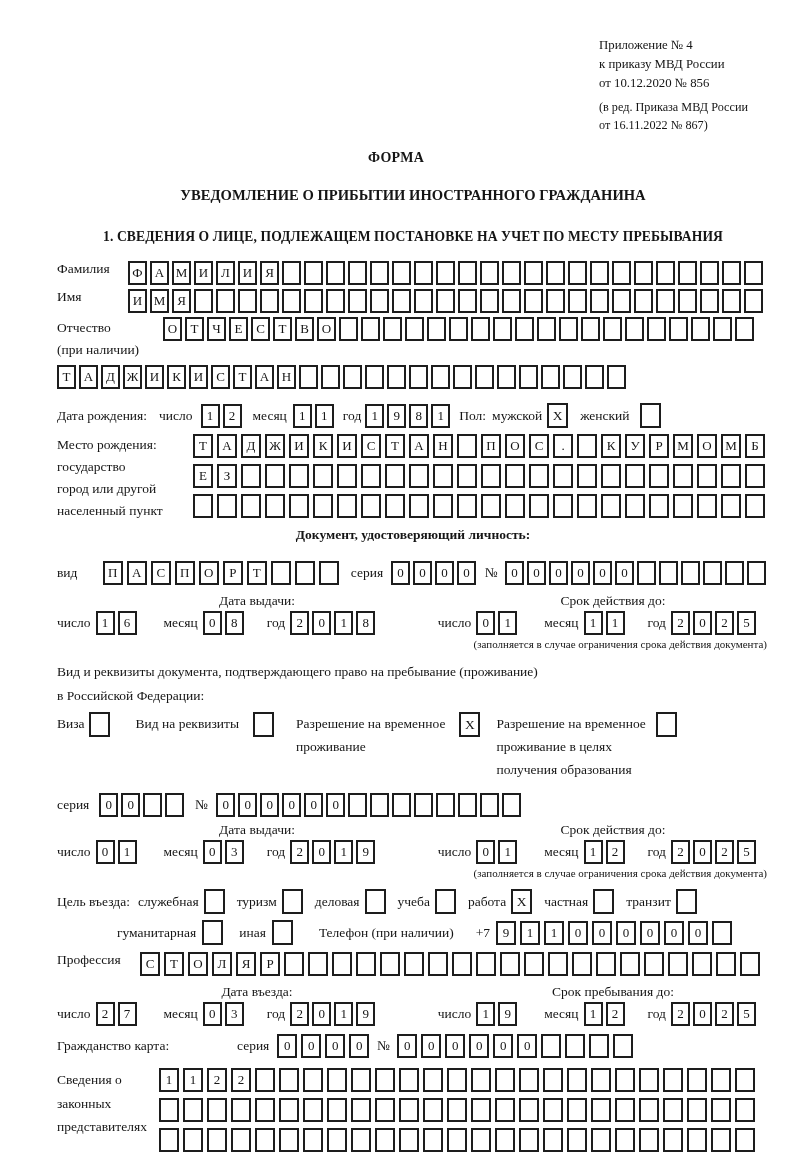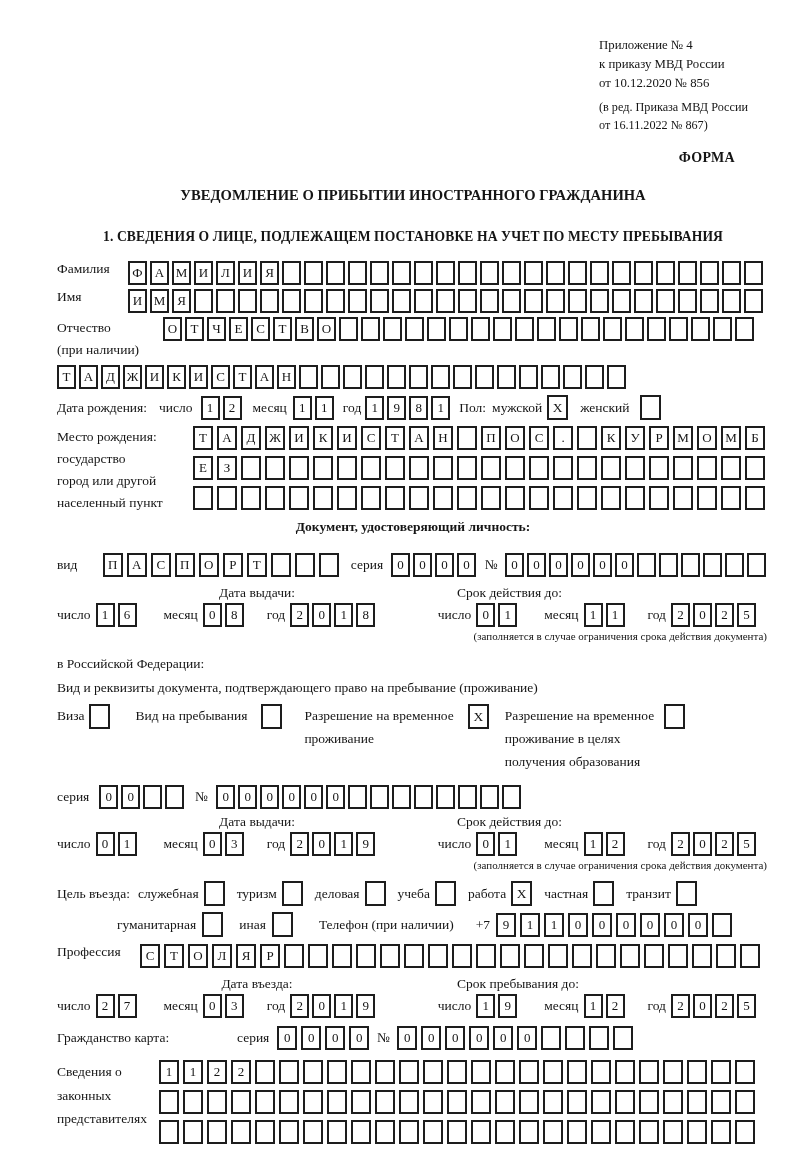--- a/index.html
+++ b/index.html
@@ -3,21 +3,21 @@
 <meta charset="utf-8">
 <style>
   html,body{margin:0;padding:0;background:#ffffff;}
   body{width:800px;height:1163px;overflow:hidden;color:#151515;
        font-family:"Liberation Serif","DejaVu Serif",serif;font-size:13.5px;}
   .page{box-sizing:border-box;width:800px;height:1163px;padding:36px 31px 0 57px;position:relative;}
 
   
   .appendix{margin-left:auto;width:170px;font-size:12.8px;line-height:19px;}
   .appendix .ed{font-size:12.2px;line-height:18px;margin-top:5px;}
-  .forma{text-align:right;padding-right:34px;font-weight:bold;font-size:14px;margin-top:16px;letter-spacing:.3px;}
+  .forma{text-align:center;padding-right:34px;font-weight:bold;font-size:14px;margin-top:16px;letter-spacing:.3px;}
 
   
   .title{margin-top:18px;text-align:center;font-weight:bold;font-size:14.6px;line-height:23px;}
   .uline{display:inline-block;width:56px;border-bottom:2px solid #333;height:12px;margin-left:10px;}
   .sect{margin-top:22px;text-align:center;font-weight:bold;font-size:13.6px;letter-spacing:.1px;}
 
   
   .row{display:flex;align-items:flex-start;margin-top:4px;}
   .lab{white-space:nowrap;}
   .lab2{line-height:22px;}
@@ -34,21 +34,21 @@
   .w-patr{width:106px;}
   .w-cit{width:121px;}
   .w-birthpl{width:143px;}
   .w-vid{width:51px;}
   .w-prof{width:83px;}
   .w-reps{width:102px;}
 
   
   .dheads{display:flex;margin-top:8px;}
   .dh-l{width:400px;text-align:center;}
-  .dh-r{flex:1;}
+  .dh-r{flex:1;text-align:center;}
   .dline{display:flex;align-items:center;margin-top:2px;}
   .dg{display:flex;align-items:center;}
   .dg-l{width:400px;}
   .dg .lab{margin-right:5px;}
   .dg .lab + .cells{margin-right:10px;}
   .note{font-size:11px;text-align:right;padding-right:2px;margin-top:3px;}
 
   .intro{margin-top:10px;line-height:24px;}
 
   
@@ -226,21 +226,21 @@
         <span class="cb"></span>
         <span class="cb"></span>
         <span class="cb"></span>
         <span class="cb"></span>
         <span class="cb"></span>
         <span class="cb"></span>
         <span class="cb"></span>
       </span>
   </div>
 
-  <div class="row" style="align-items:center;margin-top:6px">
+  <div class="row" style="align-items:center;margin-top:14px">
     <span class="lab">Дата рождения:</span>
     <span class="lab" style="margin-left:12px;margin-right:8px">число</span>
     <span class="cells">
         <span class="cb">1</span>
         <span class="cb">2</span>
       </span>
     <span class="lab" style="margin-left:8px;margin-right:6px">месяц</span>
     <span class="cells">
         <span class="cb">1</span>
         <span class="cb">1</span>
@@ -428,33 +428,33 @@
           <span class="cb">2</span>
           <span class="cb">0</span>
           <span class="cb">2</span>
           <span class="cb">5</span>
         </span>
     </div>
   </div>
   <div class="note">(заполняется в случае ограничения срока действия документа)</div>
 
   <div class="intro">
+    <div>Вид и реквизиты документа, подтверждающего право на пребывание (проживание)</div>
     <div>в Российской Федерации:</div>
-    <div>Вид и реквизиты документа, подтверждающего право на пребывание (проживание)</div>
   </div>
 
   <div class="opts">
     <div class="opt">
       <span class="olab">Виза</span>
       <span class="gap4"></span>
       <span class="cbx"></span>
     </div>
     <span class="gap26"></span>
     <div class="opt">
-      <span class="olab">Вид на пребывания</span>
+      <span class="olab">Вид на реквизиты</span>
       <span class="gap14"></span>
       <span class="cbx"></span>
     </div>
     <span class="gap22"></span>
     <div class="opt">
       <span class="olab ctr">
         <span>Разрешение на временное</span><br>
         <span>проживание</span>
       </span>
       <span class="gap14"></span>

